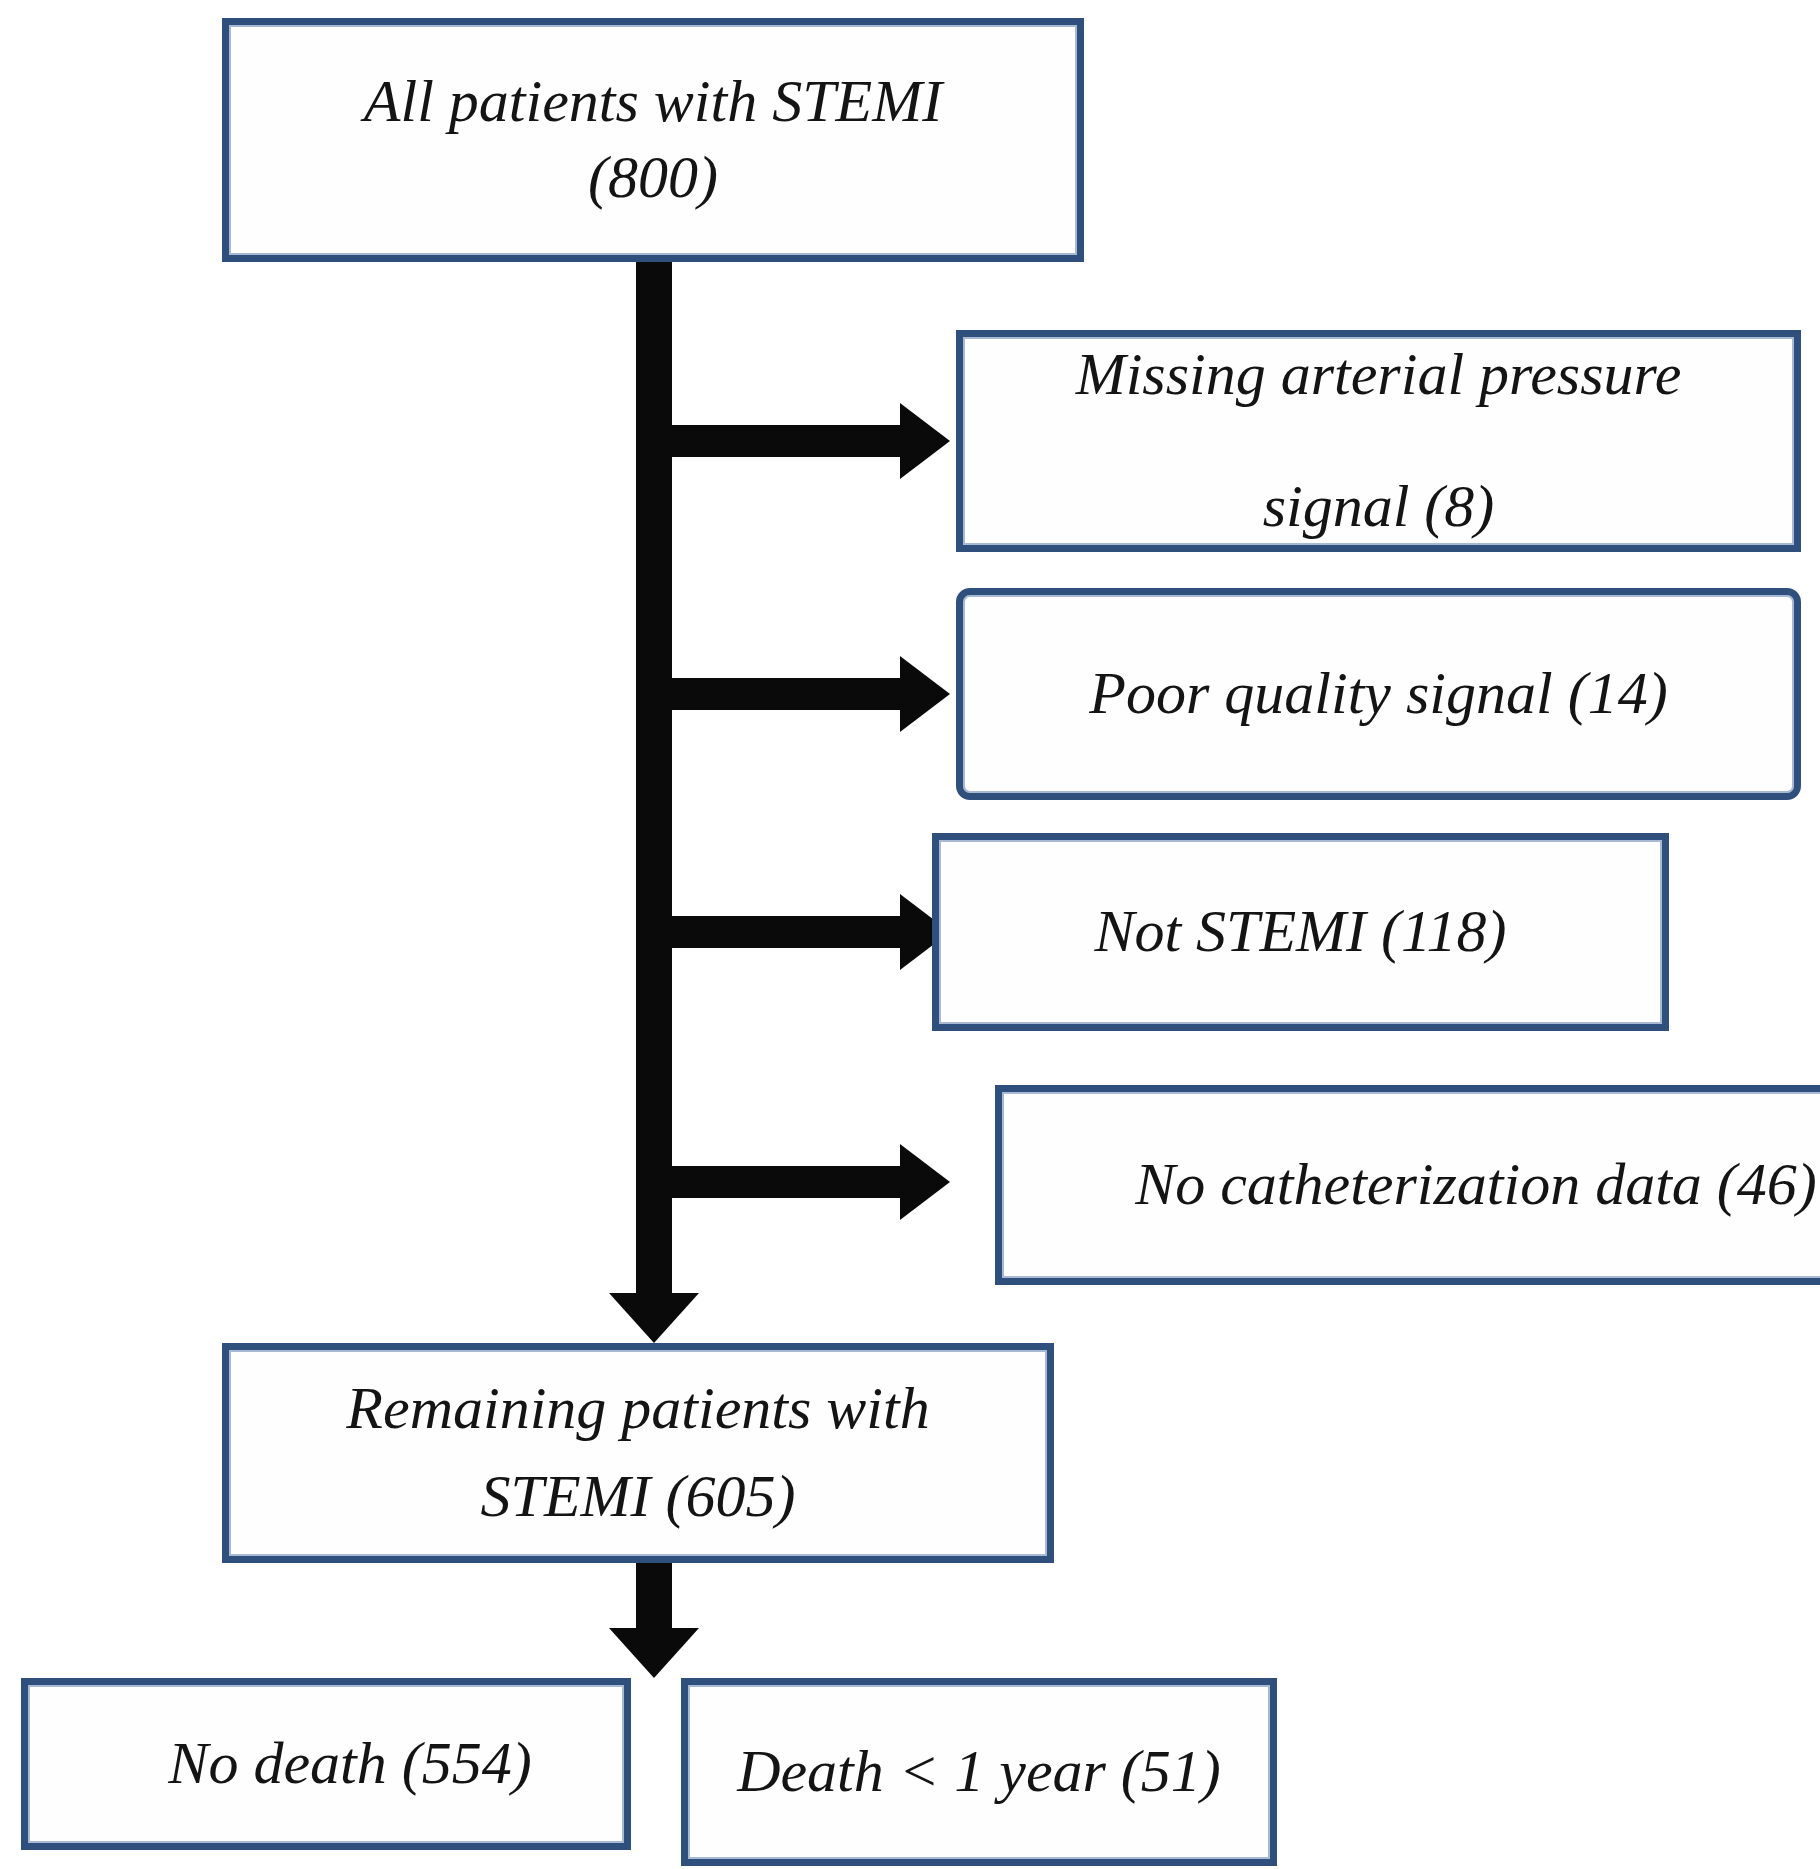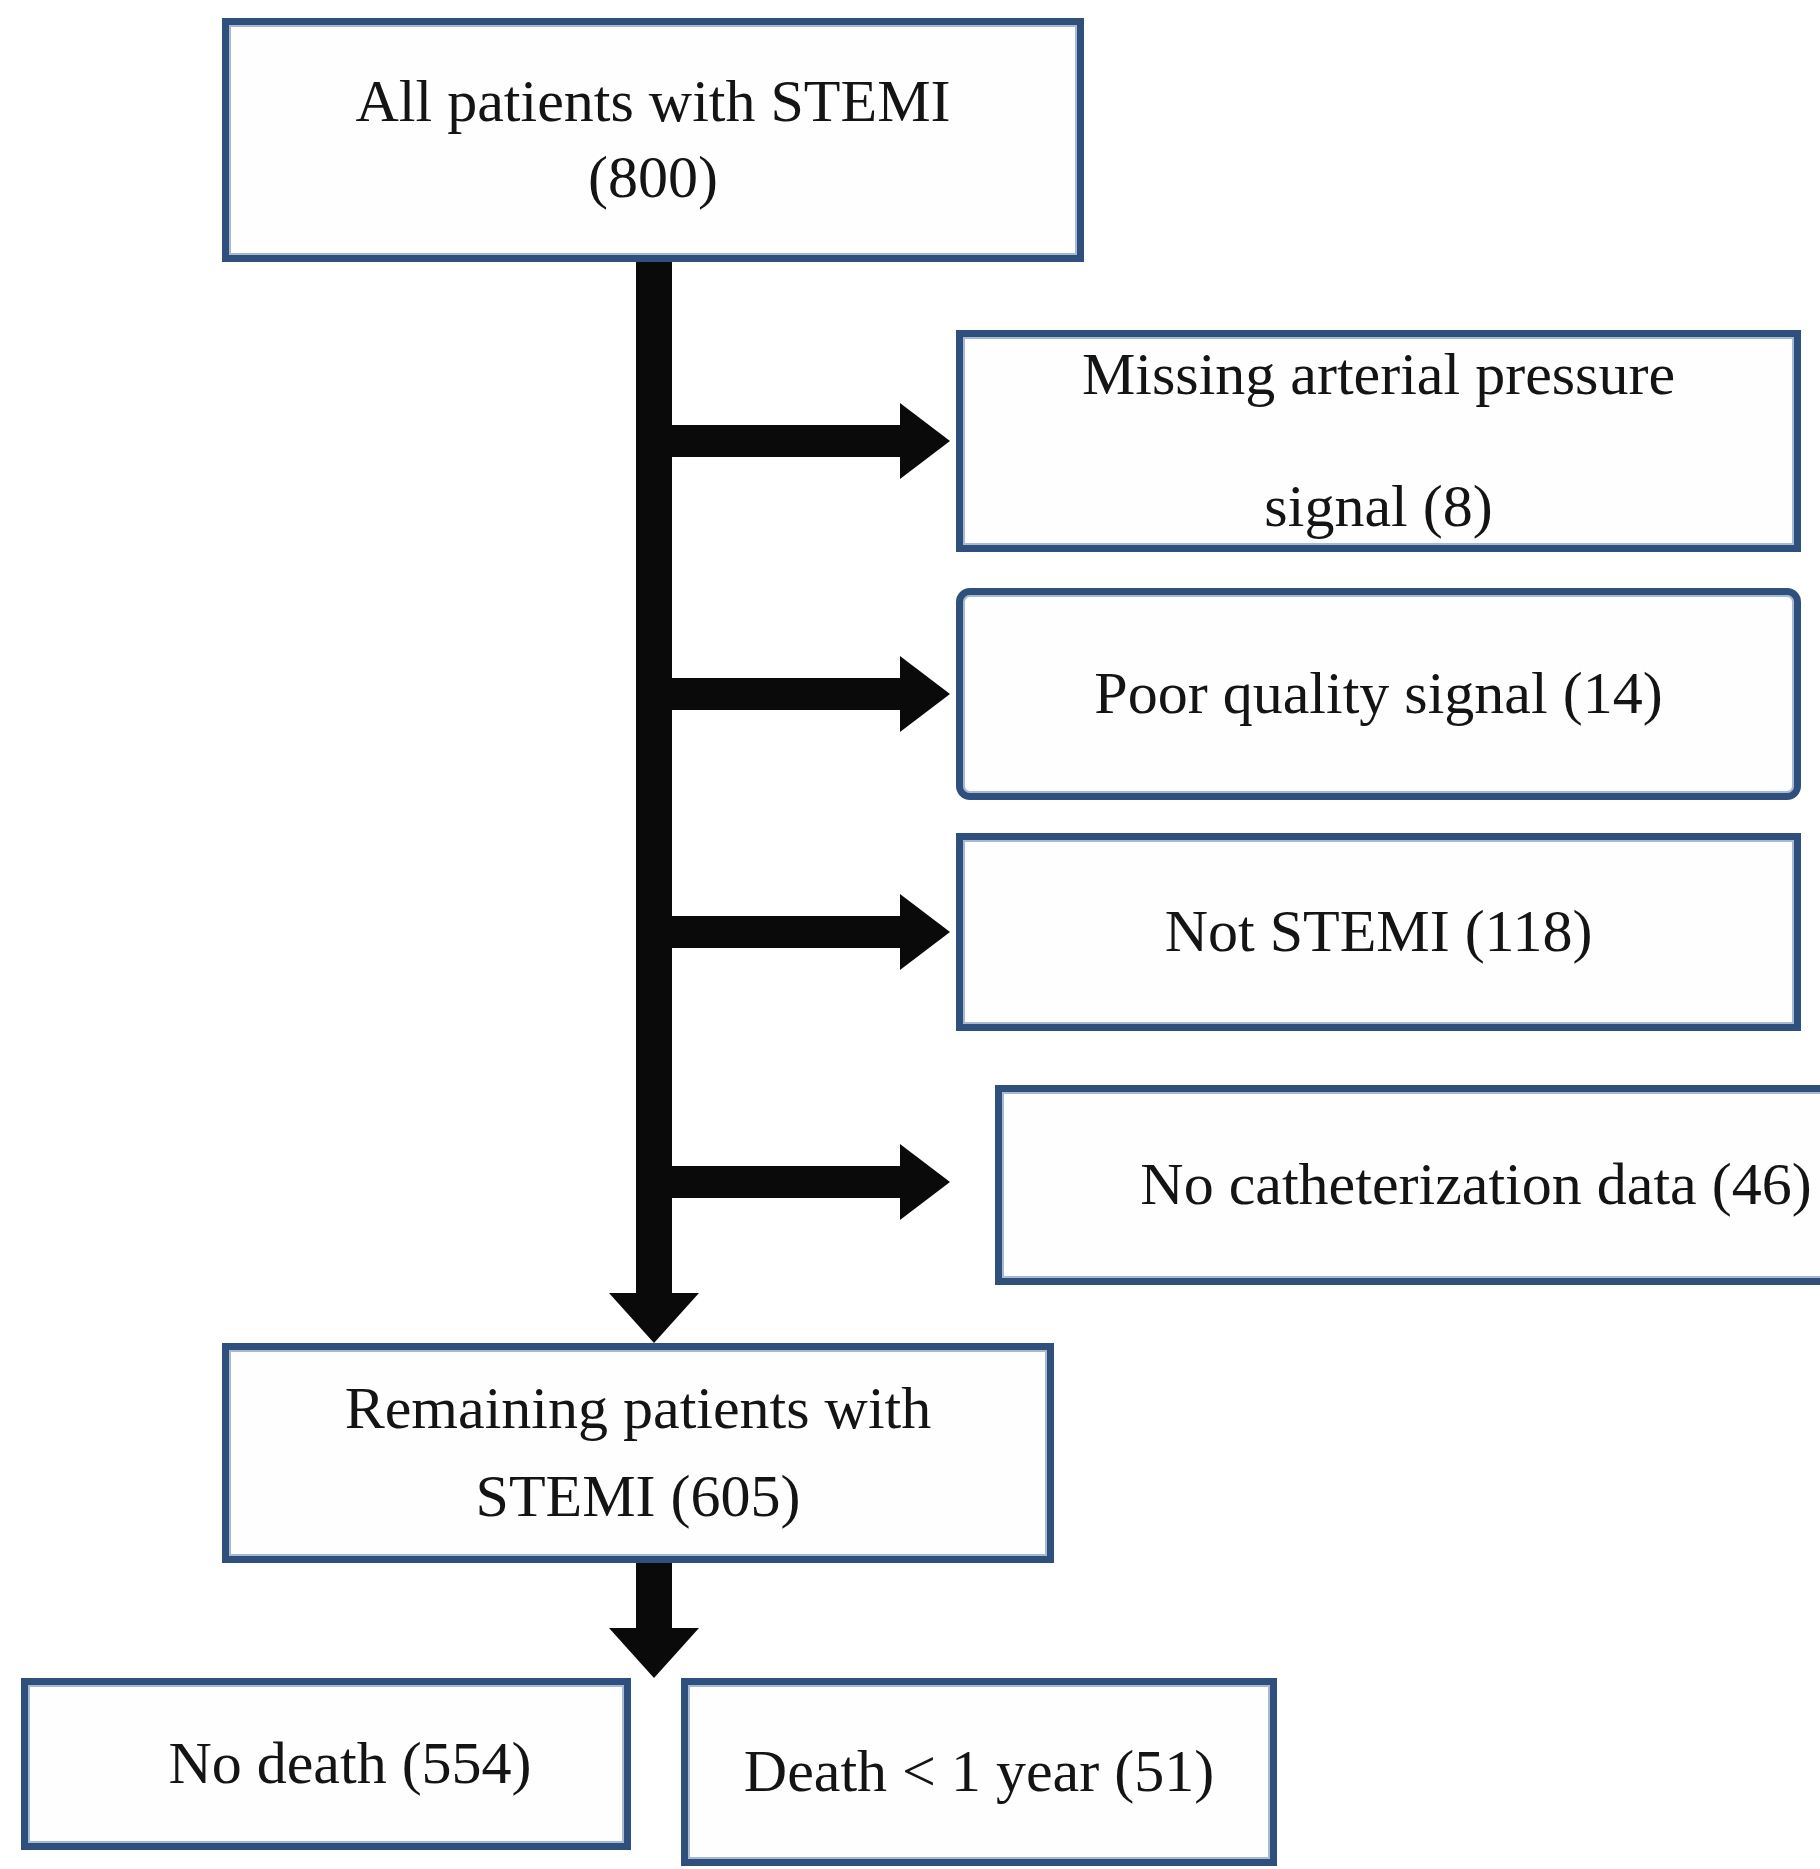--- a/index.html
+++ b/index.html
@@ -4,41 +4,42 @@
 <style>
   html, body { margin: 0; padding: 0; background: #ffffff; }
   #canvas {
     position: relative;
     width: 1820px;
     height: 1869px;
     background: #ffffff;
     font-family: "Liberation Serif", "DejaVu Serif", serif;
     color: #141414;
     overflow: hidden;
+    font-style: italic;
   }
   .box {
     position: absolute;
     box-sizing: border-box;
     border: 7px solid #2f4f7d;
     box-shadow: inset 0 0 0 2px #a8bad3;
     background: #fefefe;
     display: flex;
     flex-direction: column;
     align-items: center;
     justify-content: center;
     text-align: center;
     font-size: 60px;
     line-height: 1.26;
   }
   .box .line { white-space: nowrap; }
   
   #box-all        { left: 222px;  top: 18px;   width: 862px; height: 244px; }
   #box-excl-0     { left: 956px;  top: 330px;  width: 845px; height: 222px; justify-content: space-between; }
   #box-excl-1     { left: 956px;  top: 588px;  width: 845px; height: 212px; border-radius: 14px; }
-  #box-excl-2     { left: 956px;  top: 833px;  width: 845px; height: 198px; justify-content: center; }
+  #box-excl-2     { left: 932px;  top: 833px;  width: 737px; height: 198px; justify-content: center; }
   #box-excl-3     { left: 956px;  top: 1085px; width: 962px; height: 200px; margin-left: 39px; }
   #box-remaining  { left: 222px;  top: 1343px; width: 832px; height: 220px; gap: 12px; }
   #box-outcome-0  { left: 21px;   top: 1678px; width: 610px; height: 172px; padding-left: 48px; }
   #box-outcome-1  { left: 681px;  top: 1678px; width: 596px; height: 188px; }
   
   .shaft { position: absolute; background: #0a0a0a; }
   .head-down {
     position: absolute; width: 0; height: 0;
     border-left: 45px solid transparent;
     border-right: 45px solid transparent;

